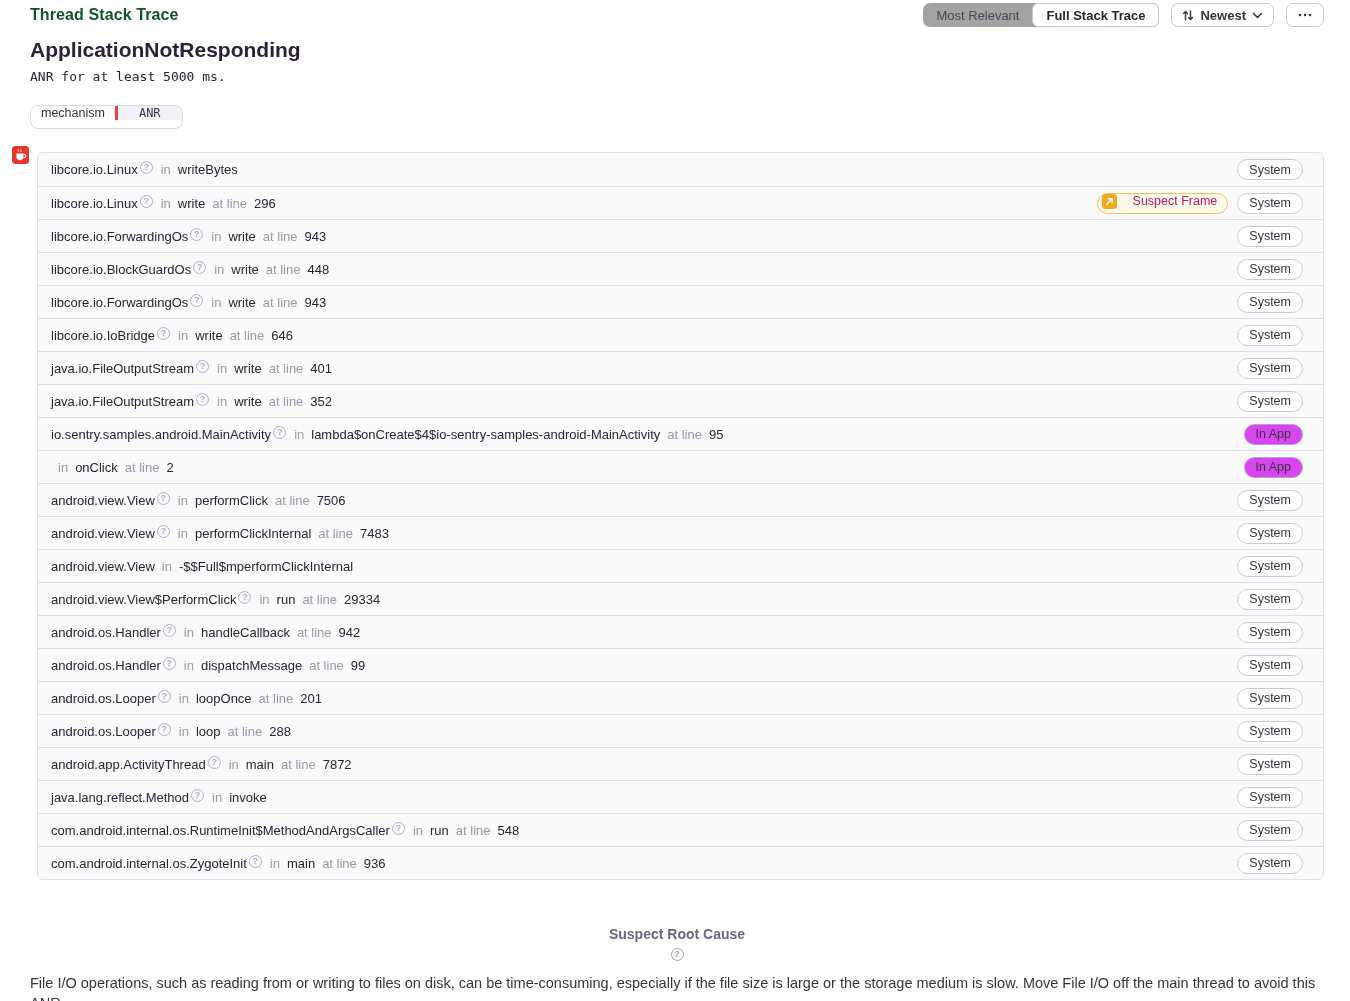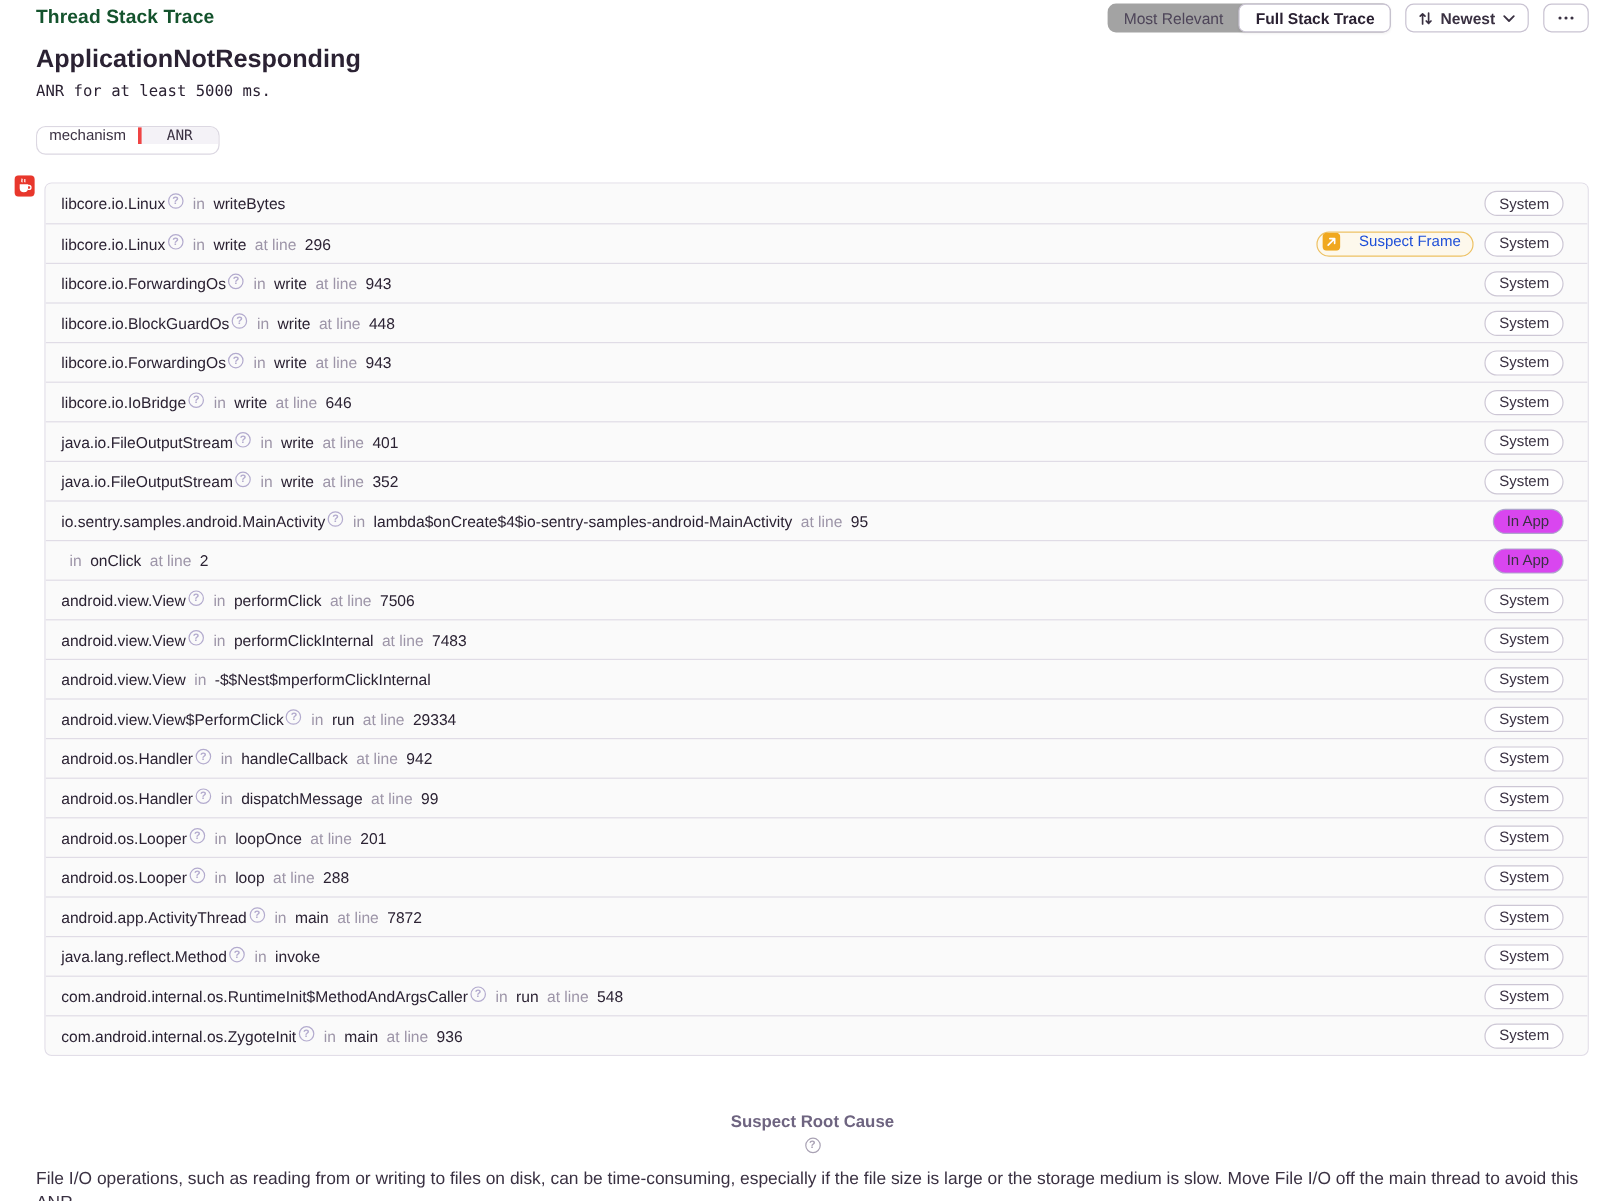--- a/index.html
+++ b/index.html
@@ -98,21 +98,21 @@
     display: inline-flex; align-items: center; height: 21px; padding: 0 11px;
     border-radius: 11px; font-size: 12.5px; color: #3a3142; white-space: nowrap;
   }
   .badge-system { background: #ffffff; border: 1px solid #cdc7d5; }
   .badge-inapp  { background: #d946ef; border: 1px solid #aFA5cd; border: 1px solid #afa5cd; }
 
   .badge-suspect {
     display: inline-flex; align-items: center; gap: 16px; height: 21px;
     padding: 0 10px 4px 4px; border-radius: 11px;
     background: #fdf8ec; border: 1px solid #edc164;
-    font-size: 12.5px; color: #1d4ed8; white-space: nowrap;
+    font-size: 12.5px; color: #be185d; white-space: nowrap;
   }
   .badge-suspect svg { display: block; }
 
   
   .root-cause-heading {
     margin-top: 46px; display: flex; align-items: center; gap: 6px;
     font-size: 14px; font-weight: 700; color: #6e6480; flex-direction: column;
   }
   .help-icon-gray {
     display: inline-block; width: 13px; height: 13px;
@@ -329,21 +329,21 @@
       <span class="frame-line">7483</span>
       <span class="row-right">
 
         <span class="badge badge-system">System</span>
       </span>
     </div>
       <div class="frame-row">
       <span class="frame-module">android.view.View</span>
 
       <span class="frame-sep">in</span>
-      <span class="frame-fn">-$$Nest$mperformClickInternal</span>
+      <span class="frame-fn">-$$Full$mperformClickInternal</span>
 
       <span class="row-right">
 
         <span class="badge badge-system">System</span>
       </span>
     </div>
       <div class="frame-row">
       <span class="frame-module">android.view.View$PerformClick</span>
       <span class="help-icon">?</span>
       <span class="frame-sep">in</span>

